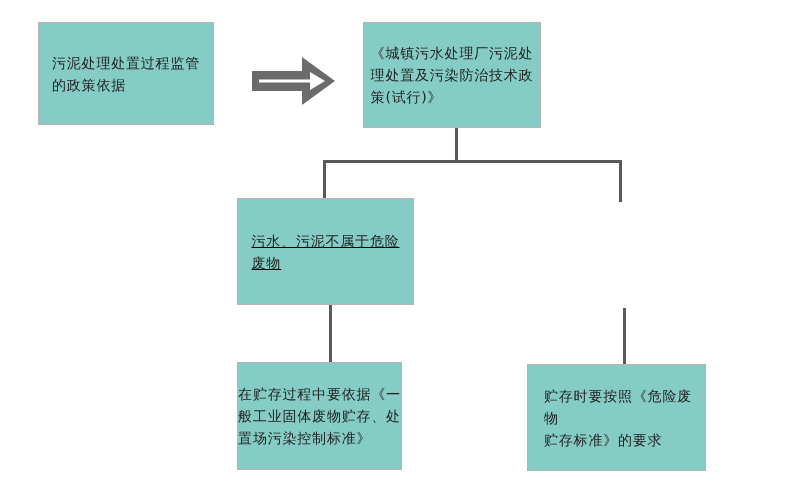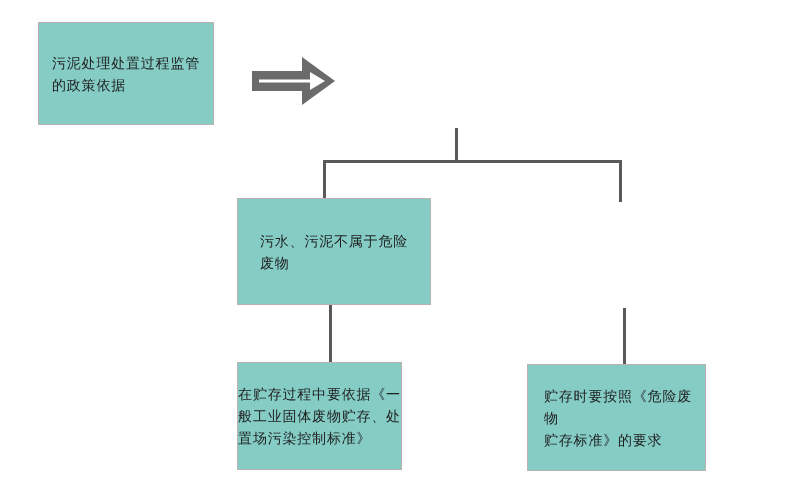--- a/index.html
+++ b/index.html
@@ -38,21 +38,21 @@
     background: #595959;
   }
   .arrow-svg {
     position: absolute;
     left: 252px;
     top: 56px;
   }
   
   #node-policy-basis        { left: 38px;  top: 22px;  width: 176px; height: 103px; }
   #node-policy-doc          { left: 363px; top: 22px;  width: 178px; height: 106px; }
-  #node-non-hazardous       { left: 237px; top: 198px; width: 194px; height: 107px; }
+  #node-non-hazardous       { left: 237px; top: 198px; width: 177px; height: 107px; text-decoration: underline; }
   #node-hazardous           { left: 527px; top: 200px; width: 179px; height: 108px; }
   #node-general-standard    { left: 237px; top: 362px; width: 165px; height: 108px; }
   #node-hazardous-standard  { left: 527px; top: 364px; width: 179px; height: 107px; padding-left: 16px; }
   
   #conn-top-vertical    { left: 455px; top: 128px; width: 3px;   height: 35px; }
   #conn-horizontal      { left: 323px; top: 160px; width: 299px; height: 3px;  }
   #conn-left-drop       { left: 323px; top: 160px; width: 3px;   height: 40px; }
   #conn-right-drop      { left: 619px; top: 160px; width: 3px;   height: 42px; }
   #conn-left-lower      { left: 329px; top: 305px; width: 3px;   height: 58px; }
   #conn-right-lower     { left: 623px; top: 308px; width: 3px;   height: 57px; }
@@ -66,20 +66,25 @@
     <div class="node-text">污泥处理处置过程监管
 的政策依据</div>
   </div>
 
   <svg class="arrow-svg" width="84" height="50" viewBox="0 0 84 50">
     <polygon points="0,15 50,15 50,1 83,25 50,49 50,35 0,35" fill="#6b6b6b"></polygon>
     <rect x="7" y="23.5" width="53" height="3" fill="#ffffff"></rect>
     <polygon points="58,16 73,25 58,34" fill="#ffffff"></polygon>
   </svg>
 
+  <div class="node" id="node-policy-doc">
+    <div class="node-text">《城镇污水处理厂污泥处
+理处置及污染防治技术政
+策(试行)》</div>
+  </div>
 
   <div class="connector" id="conn-top-vertical"></div>
   <div class="connector" id="conn-horizontal"></div>
   <div class="connector" id="conn-left-drop"></div>
   <div class="connector" id="conn-right-drop"></div>
   <div class="connector" id="conn-left-lower"></div>
   <div class="connector" id="conn-right-lower"></div>
 
   <div class="node" id="node-non-hazardous">
     <div class="node-text">污水、污泥不属于危险

